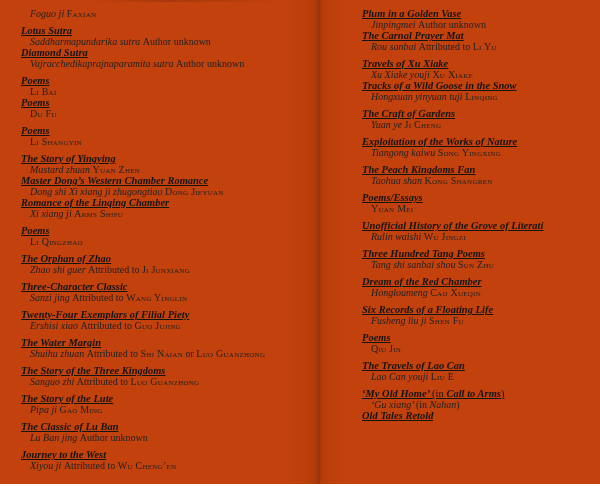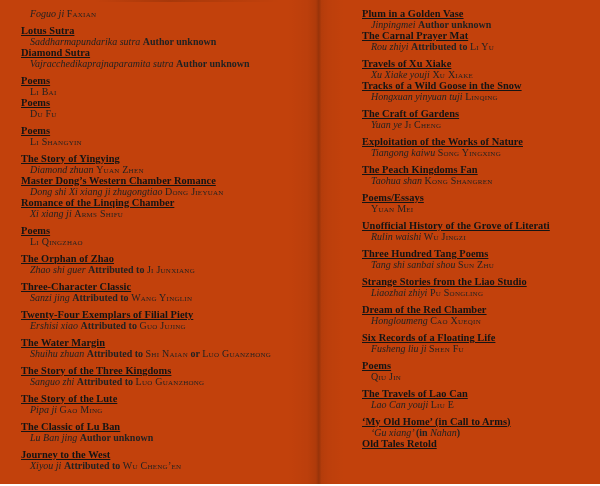--- a/index.html
+++ b/index.html
@@ -58,22 +58,22 @@
     letter-spacing:0.05px;
     white-space:nowrap;
   }
   .detail{
     font-size:10px;
     line-height:11px;
     padding-left:9px;
     color:#222222;
     white-space:nowrap;
   }
-  .seg-b{font-weight:bold;}
-  .seg-r{font-weight:bold;font-style:normal;}
+  .seg-b{font-weight:bold;font-style:italic;}
+  .seg-r{font-weight:normal;font-style:normal;}
   .seg-i{font-style:italic;}
   .seg-sc{font-variant:small-caps;letter-spacing:0.25px;}
 </style>
 </head>
 <body>
 
 <div class="page">
   <div class="scan-edge"></div>
   <div class="gutter"></div>
   <div class="col col-left">
@@ -104,21 +104,21 @@
       </div>
       <div class="group">
         <div class="entry">
           <div class="title"><span class="seg-b">Poems</span></div>
           <div class="detail"><span class="seg-sc">Li Shangyin</span></div>
         </div>
       </div>
       <div class="group">
         <div class="entry">
           <div class="title"><span class="seg-b">The Story of Yingying</span></div>
-          <div class="detail"><span class="seg-i">Diamond zhuan </span><span class="seg-sc">Yuan Zhen</span></div>
+          <div class="detail"><span class="seg-i">Mustard zhuan </span><span class="seg-sc">Yuan Zhen</span></div>
         </div>
         <div class="entry">
           <div class="title"><span class="seg-b">Master Dong’s Western Chamber Romance</span></div>
           <div class="detail"><span class="seg-i">Dong shi Xi xiang ji zhugongtiao </span><span class="seg-sc">Dong Jieyuan</span></div>
         </div>
         <div class="entry">
           <div class="title"><span class="seg-b">Romance of the Linqing Chamber</span></div>
           <div class="detail"><span class="seg-i">Xi xiang ji </span><span class="seg-sc">Arms Shifu</span></div>
         </div>
       </div>
@@ -178,21 +178,21 @@
       </div>
     </div>
   <div class="col col-right">
       <div class="group">
         <div class="entry">
           <div class="title"><span class="seg-b">Plum in a Golden Vase</span></div>
           <div class="detail"><span class="seg-i">Jinpingmei </span><span class="seg-r">Author unknown</span></div>
         </div>
         <div class="entry">
           <div class="title"><span class="seg-b">The Carnal Prayer Mat</span></div>
-          <div class="detail"><span class="seg-i">Rou zhiyi </span><span class="seg-r">Attributed to </span><span class="seg-sc">Li Yu</span></div>
+          <div class="detail"><span class="seg-i">Rou sanbai </span><span class="seg-r">Attributed to </span><span class="seg-sc">Li Yu</span></div>
         </div>
       </div>
       <div class="group">
         <div class="entry">
           <div class="title"><span class="seg-b">Travels of Xu Xiake</span></div>
           <div class="detail"><span class="seg-i">Xu Xiake youji </span><span class="seg-sc">Xu Xiake</span></div>
         </div>
         <div class="entry">
           <div class="title"><span class="seg-b">Tracks of a Wild Goose in the Snow</span></div>
           <div class="detail"><span class="seg-i">Hongxuan yinyuan tuji </span><span class="seg-sc">Linqing</span></div>
@@ -225,26 +225,20 @@
       <div class="group">
         <div class="entry">
           <div class="title"><span class="seg-b">Unofficial History of the Grove of Literati</span></div>
           <div class="detail"><span class="seg-i">Rulin waishi </span><span class="seg-sc">Wu Jingzi</span></div>
         </div>
       </div>
       <div class="group">
         <div class="entry">
           <div class="title"><span class="seg-b">Three Hundred Tang Poems</span></div>
           <div class="detail"><span class="seg-i">Tang shi sanbai shou </span><span class="seg-sc">Sun Zhu</span></div>
-        </div>
-      </div>
-      <div class="group">
-        <div class="entry">
-          <div class="title"><span class="seg-b">Strange Stories from the Liao Studio</span></div>
-          <div class="detail"><span class="seg-i">Liaozhai zhiyi </span><span class="seg-sc">Pu Songling</span></div>
         </div>
       </div>
       <div class="group">
         <div class="entry">
           <div class="title"><span class="seg-b">Dream of the Red Chamber</span></div>
           <div class="detail"><span class="seg-i">Hongloumeng </span><span class="seg-sc">Cao Xueqin</span></div>
         </div>
       </div>
       <div class="group">
         <div class="entry">

